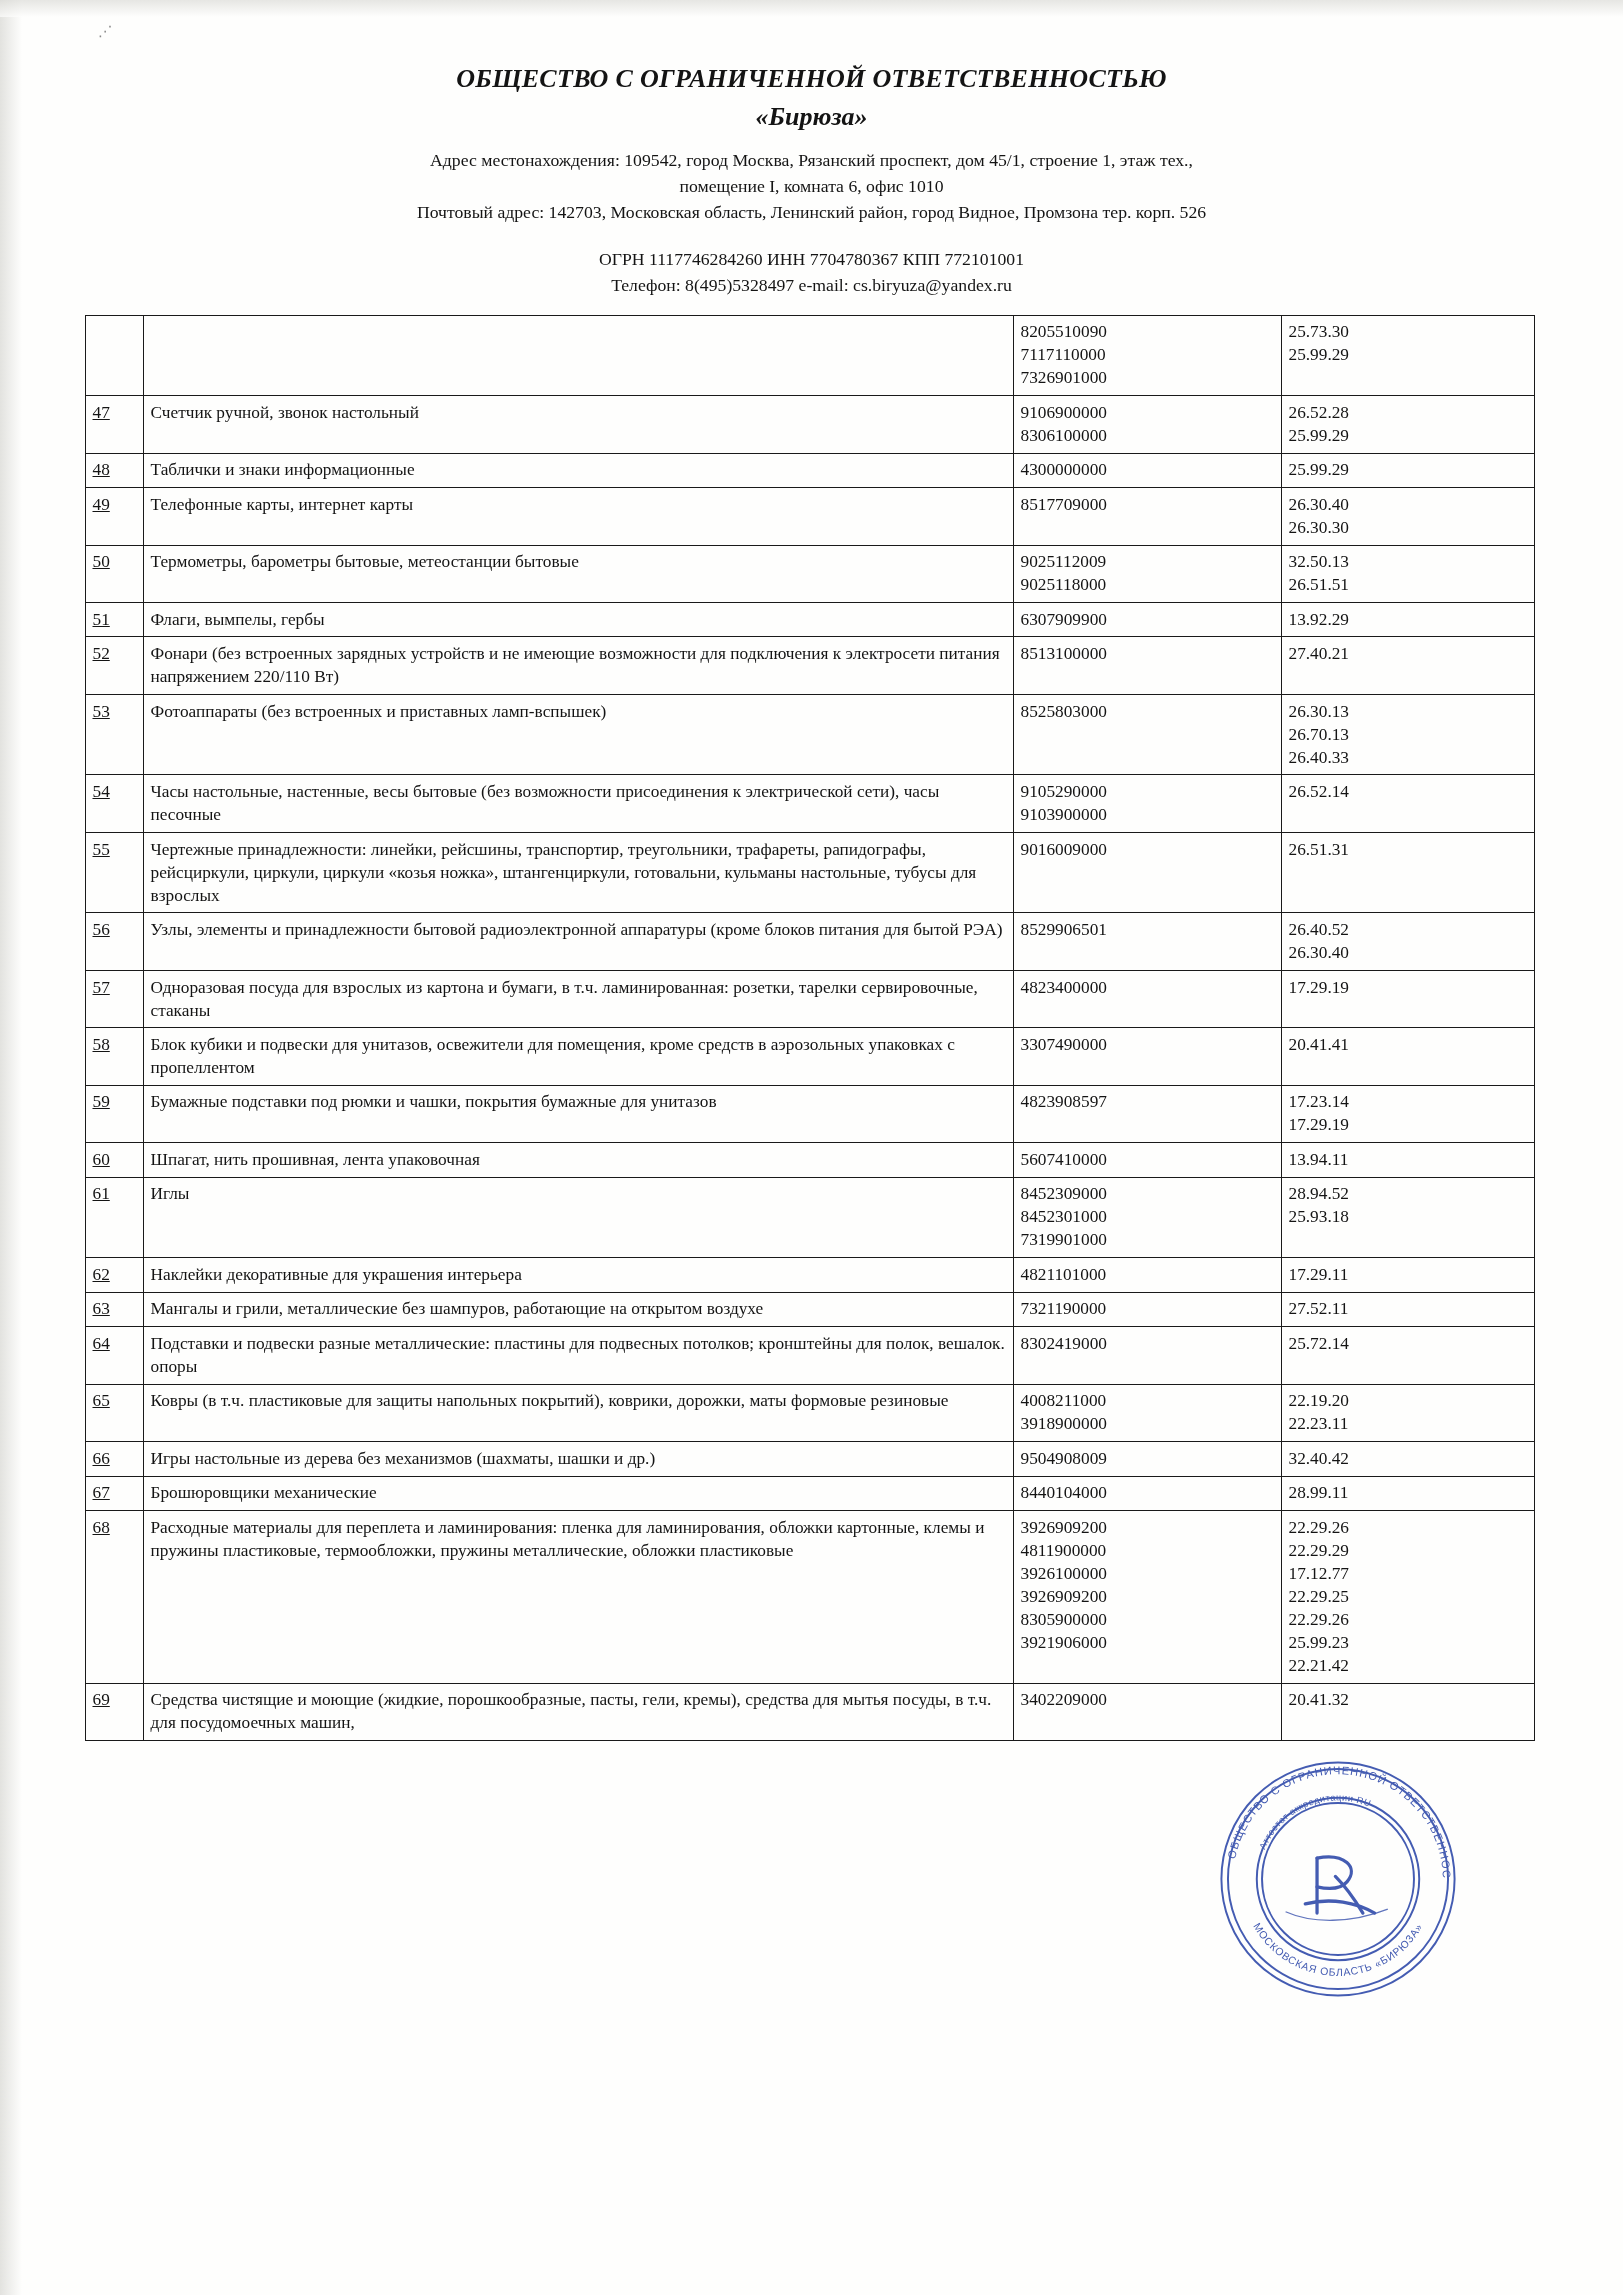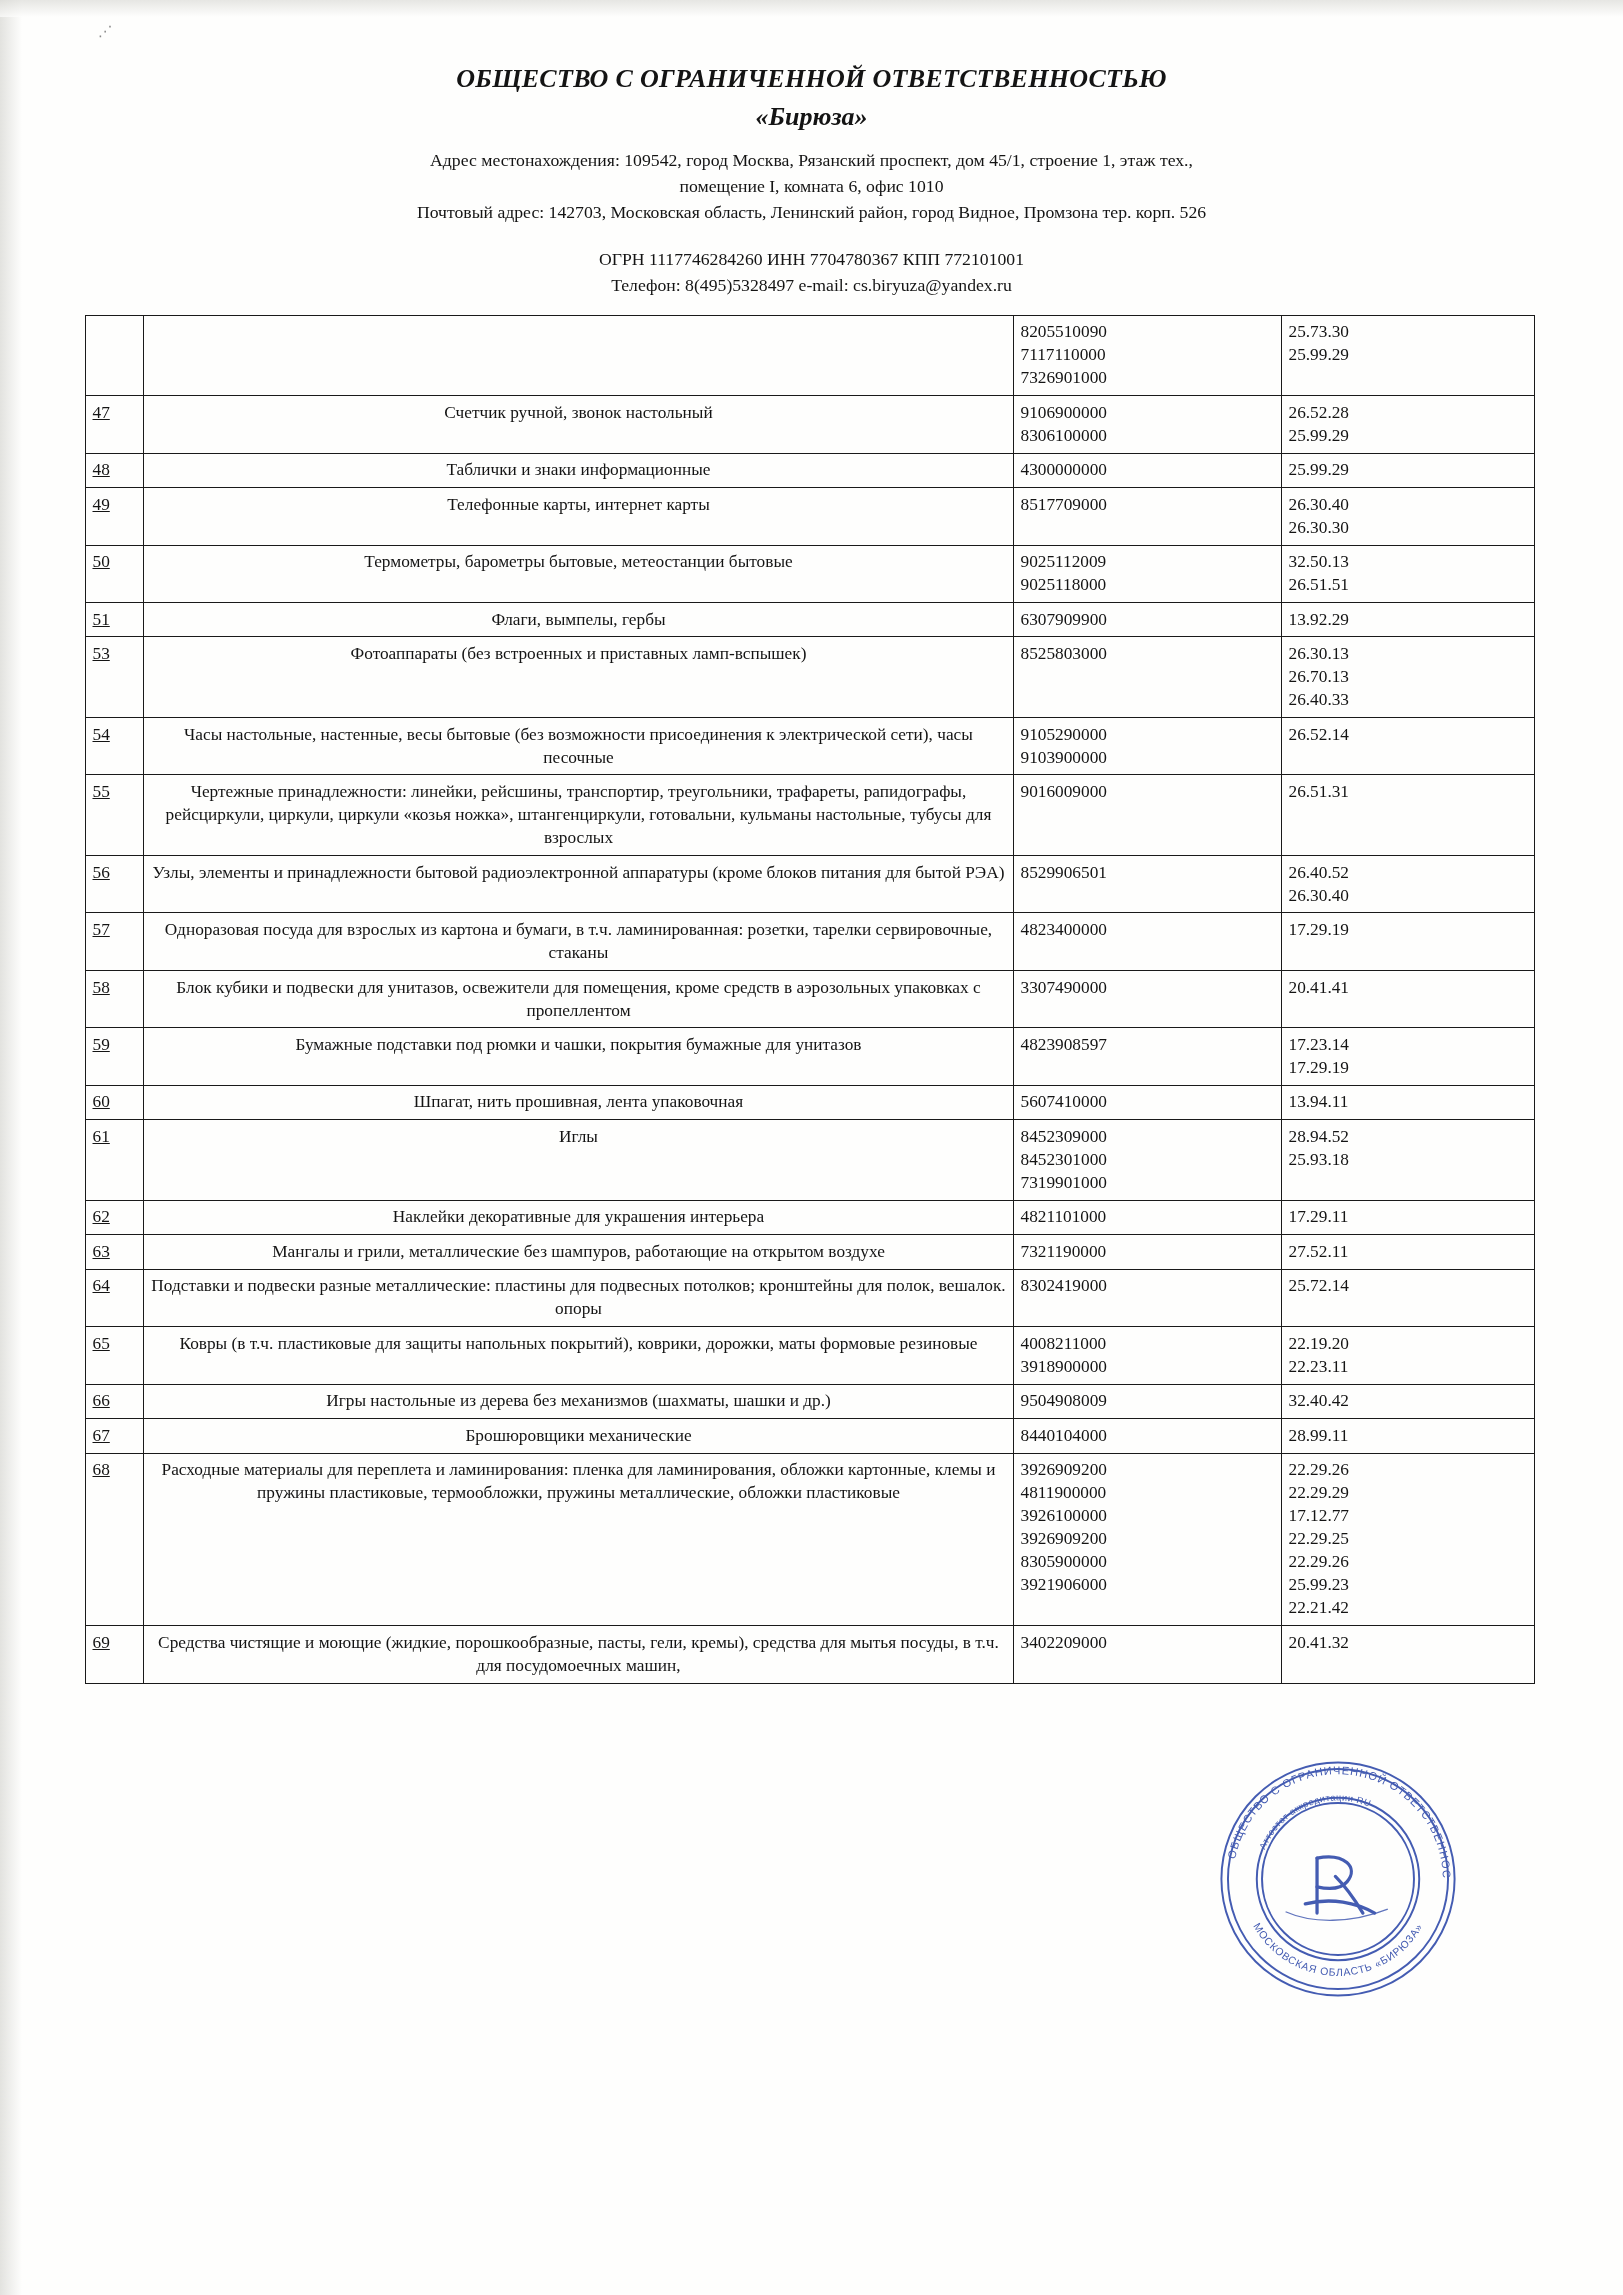--- a/index.html
+++ b/index.html
@@ -96,21 +96,20 @@
   col.c-okpd  { width: 253px; }
 
   td.num {
     text-align: left;
     padding-left: 0;
     padding-right: 0;
     text-decoration: underline;
   }
   td.name {
     padding-left: 10.5px;
-    text-align: center;
   }
   td.code {
     padding-left: 11.8px;
     white-space: pre-line;
   }
   td.okpd {
     padding-left: 11.8px;
     white-space: pre-line;
   }
 
@@ -193,20 +192,26 @@
         <td class="code">9025112009
 9025118000</td>
         <td class="okpd">32.50.13
 26.51.51</td>
       </tr>
       <tr>
         <td class="num">51</td>
         <td class="name">Флаги, вымпелы, гербы</td>
         <td class="code">6307909900</td>
         <td class="okpd">13.92.29</td>
+      </tr>
+      <tr>
+        <td class="num">52</td>
+        <td class="name">Фонари (без встроенных зарядных устройств и не имеющие возможности для подключения к электросети питания напряжением 220/110 Вт)</td>
+        <td class="code">8513100000</td>
+        <td class="okpd">27.40.21</td>
       </tr>
       <tr>
         <td class="num">53</td>
         <td class="name">Фотоаппараты (без встроенных и приставных ламп-вспышек)</td>
         <td class="code">8525803000</td>
         <td class="okpd">26.30.13
 26.70.13
 26.40.33</td>
       </tr>
       <tr>

